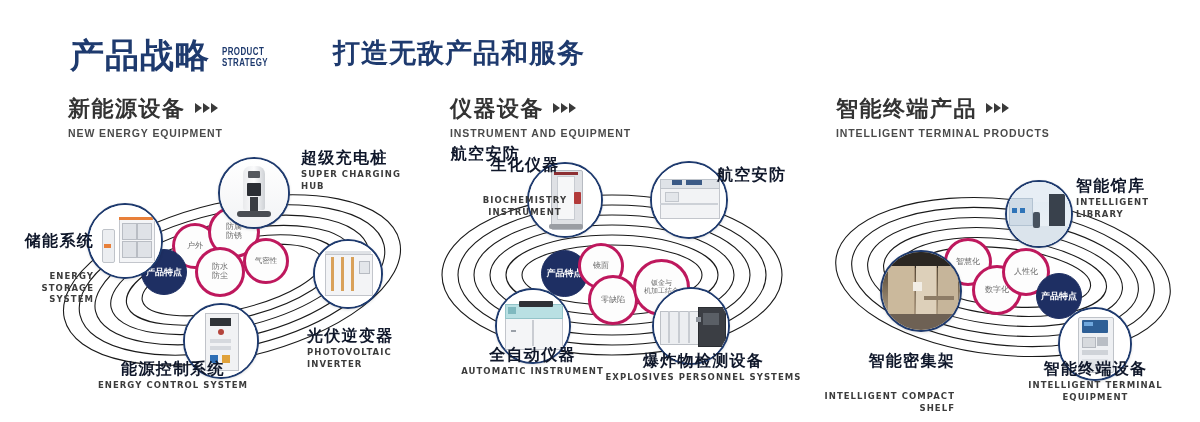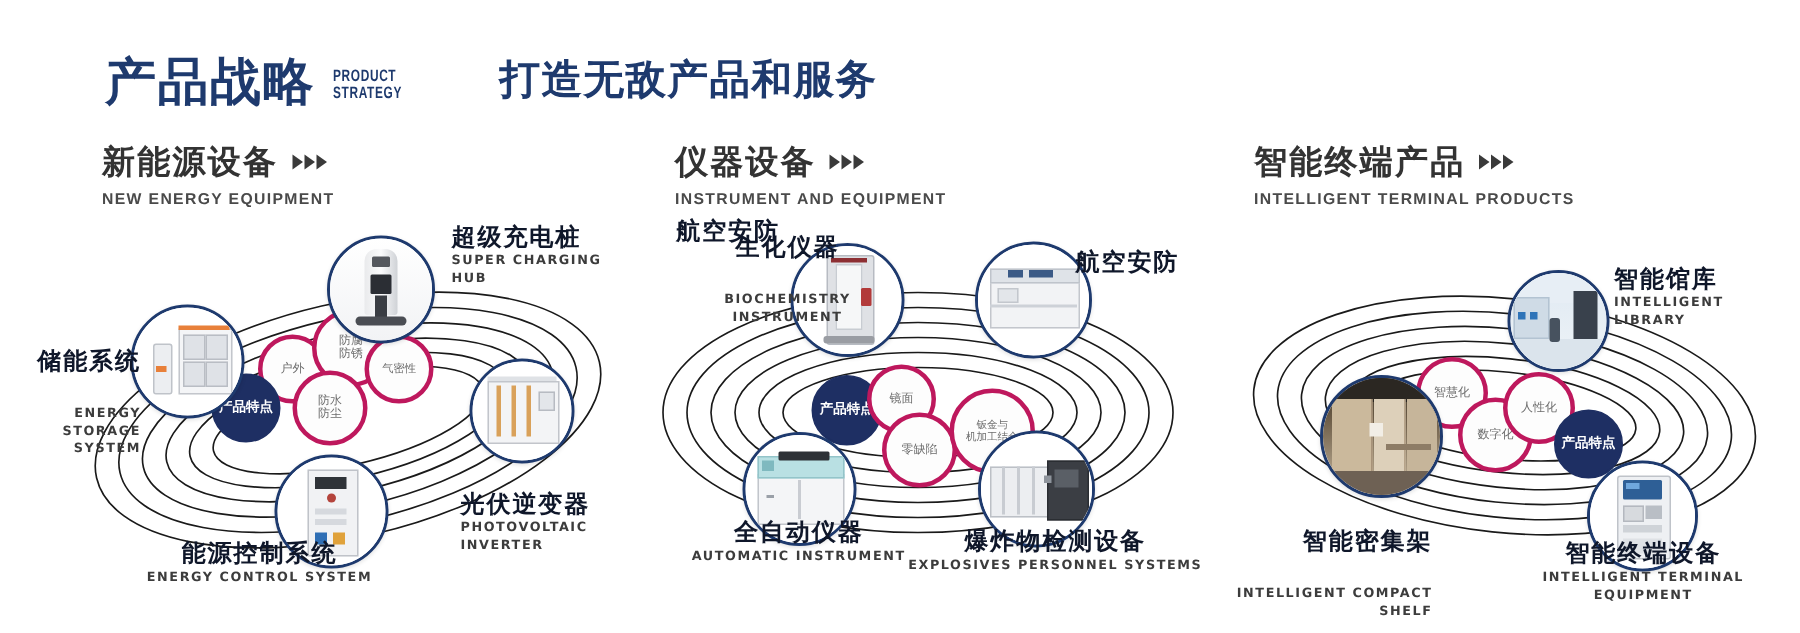--- a/index.html
+++ b/index.html
@@ -147,21 +147,21 @@
       <span>户外</span>
     </div>
     <div class="bub light" style="left:163px;top:51px;width:46px;height:46px;font-size:8px;white-space:pre-line;">
       <span>防腐
 防锈</span>
     </div>
     <div class="bub light" style="left:150px;top:92px;width:44px;height:44px;font-size:8px;white-space:pre-line;">
       <span>防水
 防尘</span>
     </div>
-    <div class="bub light" style="left:198px;top:68px;width:40px;height:40px;font-size:7.5px;">
+    <div class="bub light" style="left:198px;top:83px;width:40px;height:40px;font-size:7.5px;">
       <span>气密性</span>
     </div>
     <div class="bub core" style="left:96px;top:94px;width:44px;height:44px;font-size:9px;">
       <span>产品特点</span>
     </div>
 
     <div class="node" style="left:173px;top:2px;width:68px;height:68px;">
       <div class="ph" style="background:linear-gradient(#ffffff,#f2f3f5);">
         <div class="bx" style="left:23px;top:7px;width:22px;height:44px;background:linear-gradient(90deg,#e9eaec,#fbfbfc,#cfd2d6);border-radius:8px 8px 2px 2px;"></div>
         <div class="bx" style="left:28px;top:12px;width:12px;height:7px;background:#55585e;border-radius:1px;"></div>

